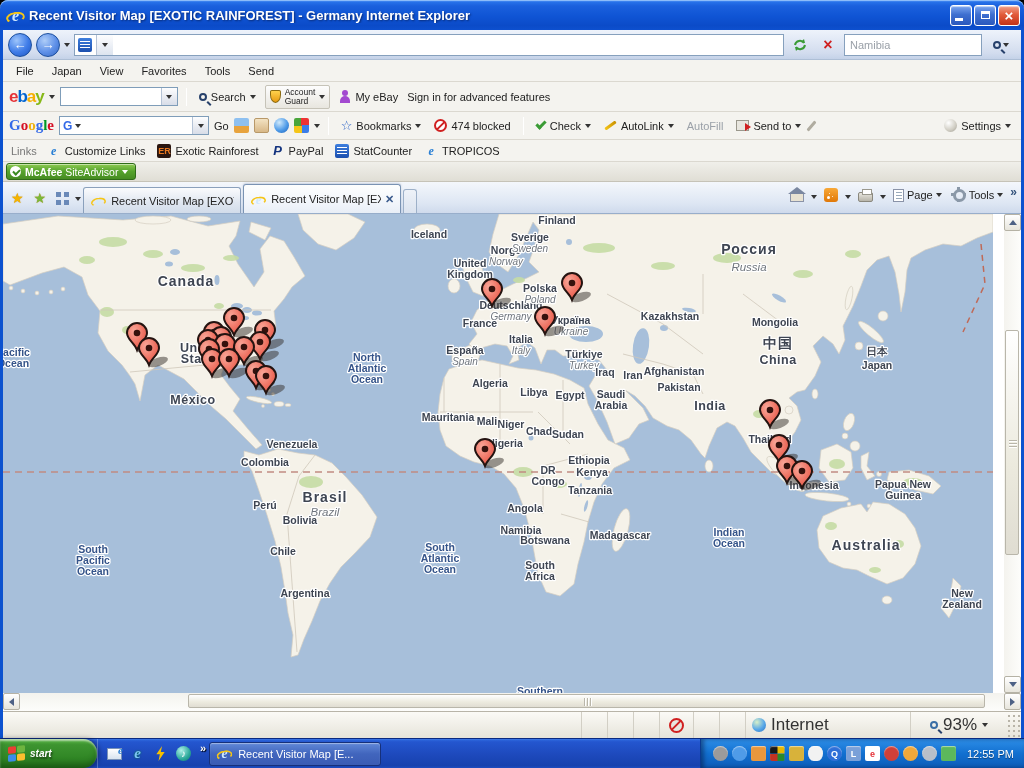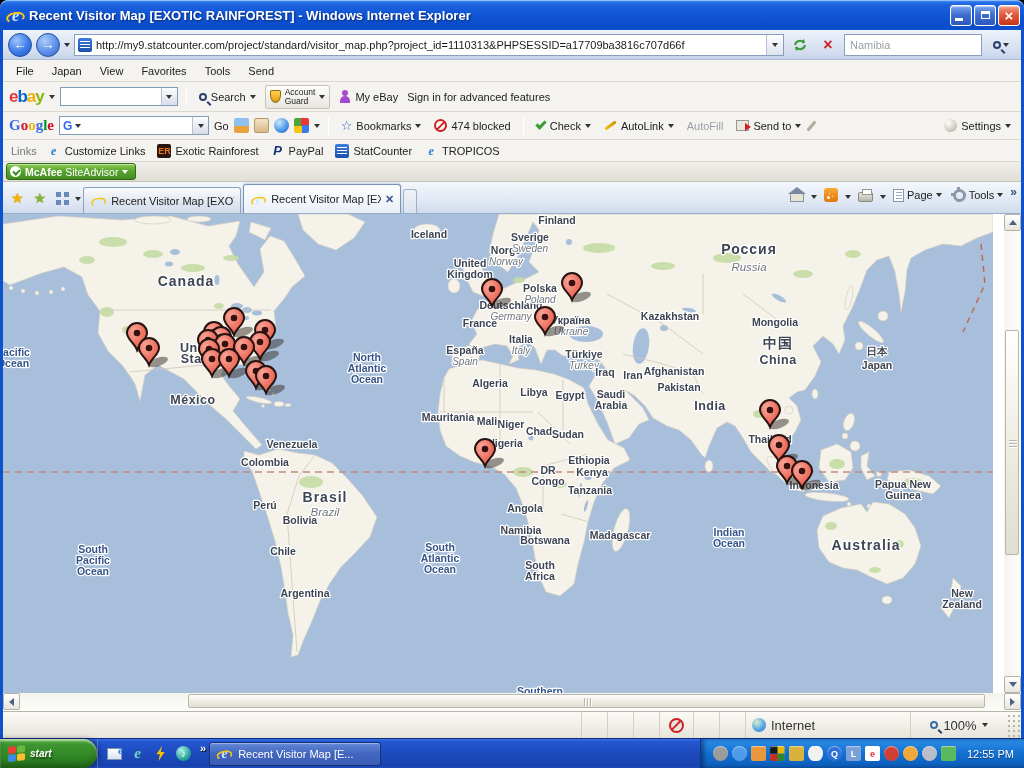--- a/index.html
+++ b/index.html
@@ -138,21 +138,21 @@
 .sb{font-size:11.5px;font-style:italic;fill:#6f757d}
 .o{font-size:10.5px;font-weight:bold;fill:#35548a}
 .land{fill:#f5f2e9;stroke:#d5cfc1;stroke-width:.7}
 .green{fill:#c5dba4;opacity:.9}
 .lake{fill:#a7bfda}
 .bline{stroke:#cfc8ba;stroke-width:.8;fill:none}
 .pin-body{fill:url(#pinGrad);stroke:#241310;stroke-width:2}
 .pin-dot{fill:#35120d}
 .pin-shadow{fill:#36302b;opacity:.5}
 
-.statusbar{flex:0 0 27px;height:27px;display:flex;align-items:center;background:linear-gradient(#fbfaf6,#e6e4da);border-top:1px solid #b8b4a8;font-size:13px;color:#333}
+.statusbar{flex:0 0 27px;height:27px;display:flex;align-items:center;background:linear-gradient(#fbfaf6,#e6e4da);border-top:1px solid #b8b4a8;font-size:17px;color:#333}
 .seg{height:100%;display:flex;align-items:center;justify-content:center;border-right:1px solid #d2cfc5;gap:5px;padding:0 6px}
 .seg.big{flex:1;border-right:1px solid #d2cfc5}
 .globe-sm{width:14px;height:14px;border-radius:50%;background:radial-gradient(circle at 35% 30%,#d8f0c8,#58a8e8 55%,#2a6fc0)}
 .popup-ico{width:15px;height:15px;border-radius:50%;border:2px solid #d02020;position:relative;background:#e8e6df}
 .popup-ico::after{content:"";position:absolute;left:-1px;top:4.5px;width:13px;height:2px;background:#d02020;transform:rotate(-45deg)}
 .grip{width:14px;height:100%;background:radial-gradient(circle at 3px 3px,#b8b4a8 1px,transparent 1.5px);background-size:5px 5px;background-position:bottom right}
 
 .taskbar{position:absolute;left:0;right:0;bottom:0;height:30px;display:flex;align-items:stretch;
  background:linear-gradient(#3d7ae8 0%,#2a61d8 5%,#2456cf 10%,#1d49bc 55%,#1742ae 92%,#1d4cc0 100%);border-top:1px solid #0a2a80}
 .start-btn{flex:0 0 97px;display:flex;align-items:center;gap:5px;padding:0 16px 0 8px;border-radius:0 14px 14px 0;
@@ -181,40 +181,39 @@
 .clock{color:#fff;font-size:11px;margin-left:7px;text-shadow:0 1px 1px rgba(0,0,0,.45)}
 </style>
 </head>
 <body>
 
 <div class="window">
   <div class="titlebar">
     <span class="ie-ico">
         <i>e</i>
       </span>
-    <span class="title-text">Recent Visitor Map [EXOTIC RAINFOREST] - Windows Internet Explorer</span>
+    <span class="title-text">Recent Visitor Map [EXOTIC RAINFOREST] - Germany Internet Explorer</span>
     <span class="winbtns">
       <span class="wb">
           <span class="glyph-min"></span>
         </span>
       <span class="wb">
           <span class="glyph-max"></span>
         </span>
       <span class="wb close">×</span>
     </span>
   </div>
   <div class="win-body">
 
     <div class="navbar">
       <span class="navcircle">←</span>
       <span class="navcircle fwd">→</span>
       <span class="chev-down"></span>
       <span class="addr">
         <span class="favicon"></span>
-        <span class="addr-text">http://my9.statcounter.com/project/standard/visitor_map.php?project_id=1110313&amp;PHPSESSID=a17709ba3816c707d66f</span>
         <span class="addr-drop">
             <span class="chev-down"></span>
           </span>
       </span>
       <span class="nav-sq">
         <svg width="16" height="16" viewBox="0 0 16 16">
           <path d="M3,8 a5,5 0 0 1 9,-2" fill="none" stroke="#3a9b35" stroke-width="2"></path>
           <path d="M12,2 l1,4 -4,-1 z" fill="#3a9b35"></path>
           <path d="M13,8 a5,5 0 0 1 -9,2" fill="none" stroke="#3a9b35" stroke-width="2"></path>
           <path d="M4,14 l-1,-4 4,1 z" fill="#3a9b35"></path>
@@ -769,21 +768,21 @@
           <span class="popup-ico"></span>
         </span>
       <span class="seg" style="width:26px"></span>
       <span class="seg" style="width:26px"></span>
       <span class="seg" style="width:165px;justify-content:flex-start">
         <span class="globe-sm"></span>
         <span>Internet</span>
       </span>
       <span class="seg" style="width:96px;border-right:none">
         <span class="mag" style="border-color:#3a6ea5"></span>
-        <span>100%</span>
+        <span>93%</span>
         <span class="chev-down"></span>
       </span>
       <span class="grip"></span>
     </div>
   </div>
 </div>
 
 <div class="taskbar">
   <span class="start-btn">
     <span class="win-flag">

